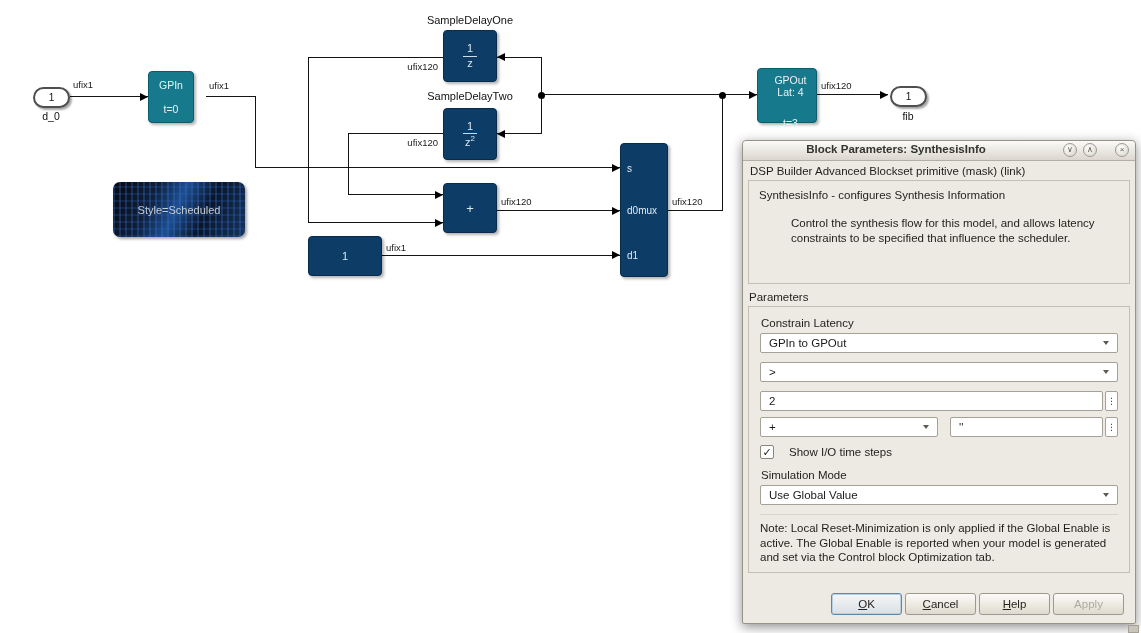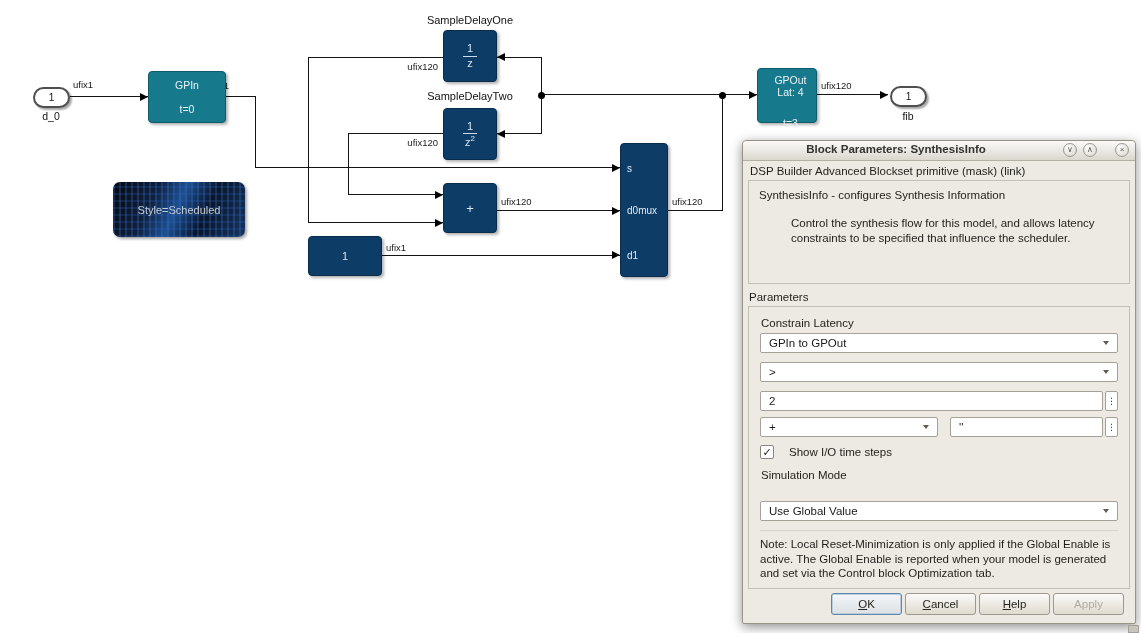--- a/index.html
+++ b/index.html
@@ -69,21 +69,21 @@
   .fieldrow .field{flex:1;}
   .menubtn{width:13px;background:#fff;border:1px solid #a5a197;border-radius:2px;display:flex;align-items:center;
         justify-content:center;font-size:9px;color:#44403a;box-sizing:border-box;}
   .halfrow{display:flex;gap:12px;}
   .halfrow .select{width:178px;flex:0 0 auto;}
   .halfrow .fieldrow{flex:1;}
   .cbrow{display:flex;align-items:center;margin-top:8px;}
   .cbox{width:12px;height:12px;background:#fff;border:1px solid #89857b;border-radius:2px;display:flex;
         align-items:center;justify-content:center;font-size:11px;line-height:10px;color:#22201c;box-sizing:content-box;}
   .cbrow span.lbl{margin-left:15px;}
-  .simlabel{margin:10px 0 20px 1px;}
+  .simlabel{margin:10px 0 4px 1px;}
   .note{border-top:1px solid #d8d4ca;margin-top:9px;padding-top:6px;line-height:1.28;}
   .btnrow{margin-top:auto;display:flex;justify-content:flex-end;gap:3px;padding:0 6px 2px 0;}
   .dlgbtn{width:71px;height:22px;border:1px solid #9d998f;border-radius:3px;background:linear-gradient(#fcfbf9,#dedace);
         display:flex;align-items:center;justify-content:center;font-size:11.5px;color:#26241f;box-sizing:border-box;}
   .dlgbtn.focus{border-color:#5f87aa;box-shadow:0 0 0 1px #b9cede inset;background:linear-gradient(#f4f6f8,#dce0e3);}
   .dlgbtn.disabled{color:#aeaa9f;}
   .u{text-decoration:underline;}
   .grip{position:absolute;left:1128px;top:625px;width:11px;height:8px;background:#c9c5bb;border:1px solid #a5a197;box-sizing:border-box;}
 </style>
 </head>
@@ -130,21 +130,21 @@
   <div class="siglabel ra" style="left:398px;top:61px;">ufix120</div>
   <div class="siglabel ra" style="left:398px;top:137px;">ufix120</div>
   <div class="siglabel" style="left:501px;top:196px;">ufix120</div>
   <div class="siglabel" style="left:386px;top:242px;">ufix1</div>
   <div class="siglabel" style="left:672px;top:196px;">ufix120</div>
   <div class="siglabel" style="left:821px;top:80px;">ufix120</div>
 
   <div class="port" style="left:33px;top:87px;">1</div>
   <div class="portname" style="left:31px;top:110px;">d_0</div>
 
-  <div class="blk teal col" style="left:148px;top:71px;width:78px;height:52px;">
+  <div class="blk teal col" style="left:148px;top:71px;width:46px;height:52px;">
     <div class="bt">GPIn</div>
     <div class="bt">t=0</div>
   </div>
 
   <div class="blkname" style="left:400px;top:14px;">SampleDelayOne</div>
   <div class="blk navy center" style="left:443px;top:30px;width:54px;height:52px;">
     <div class="frac">
       <span class="num">1</span><span>z</span>
     </div>
   </div>

